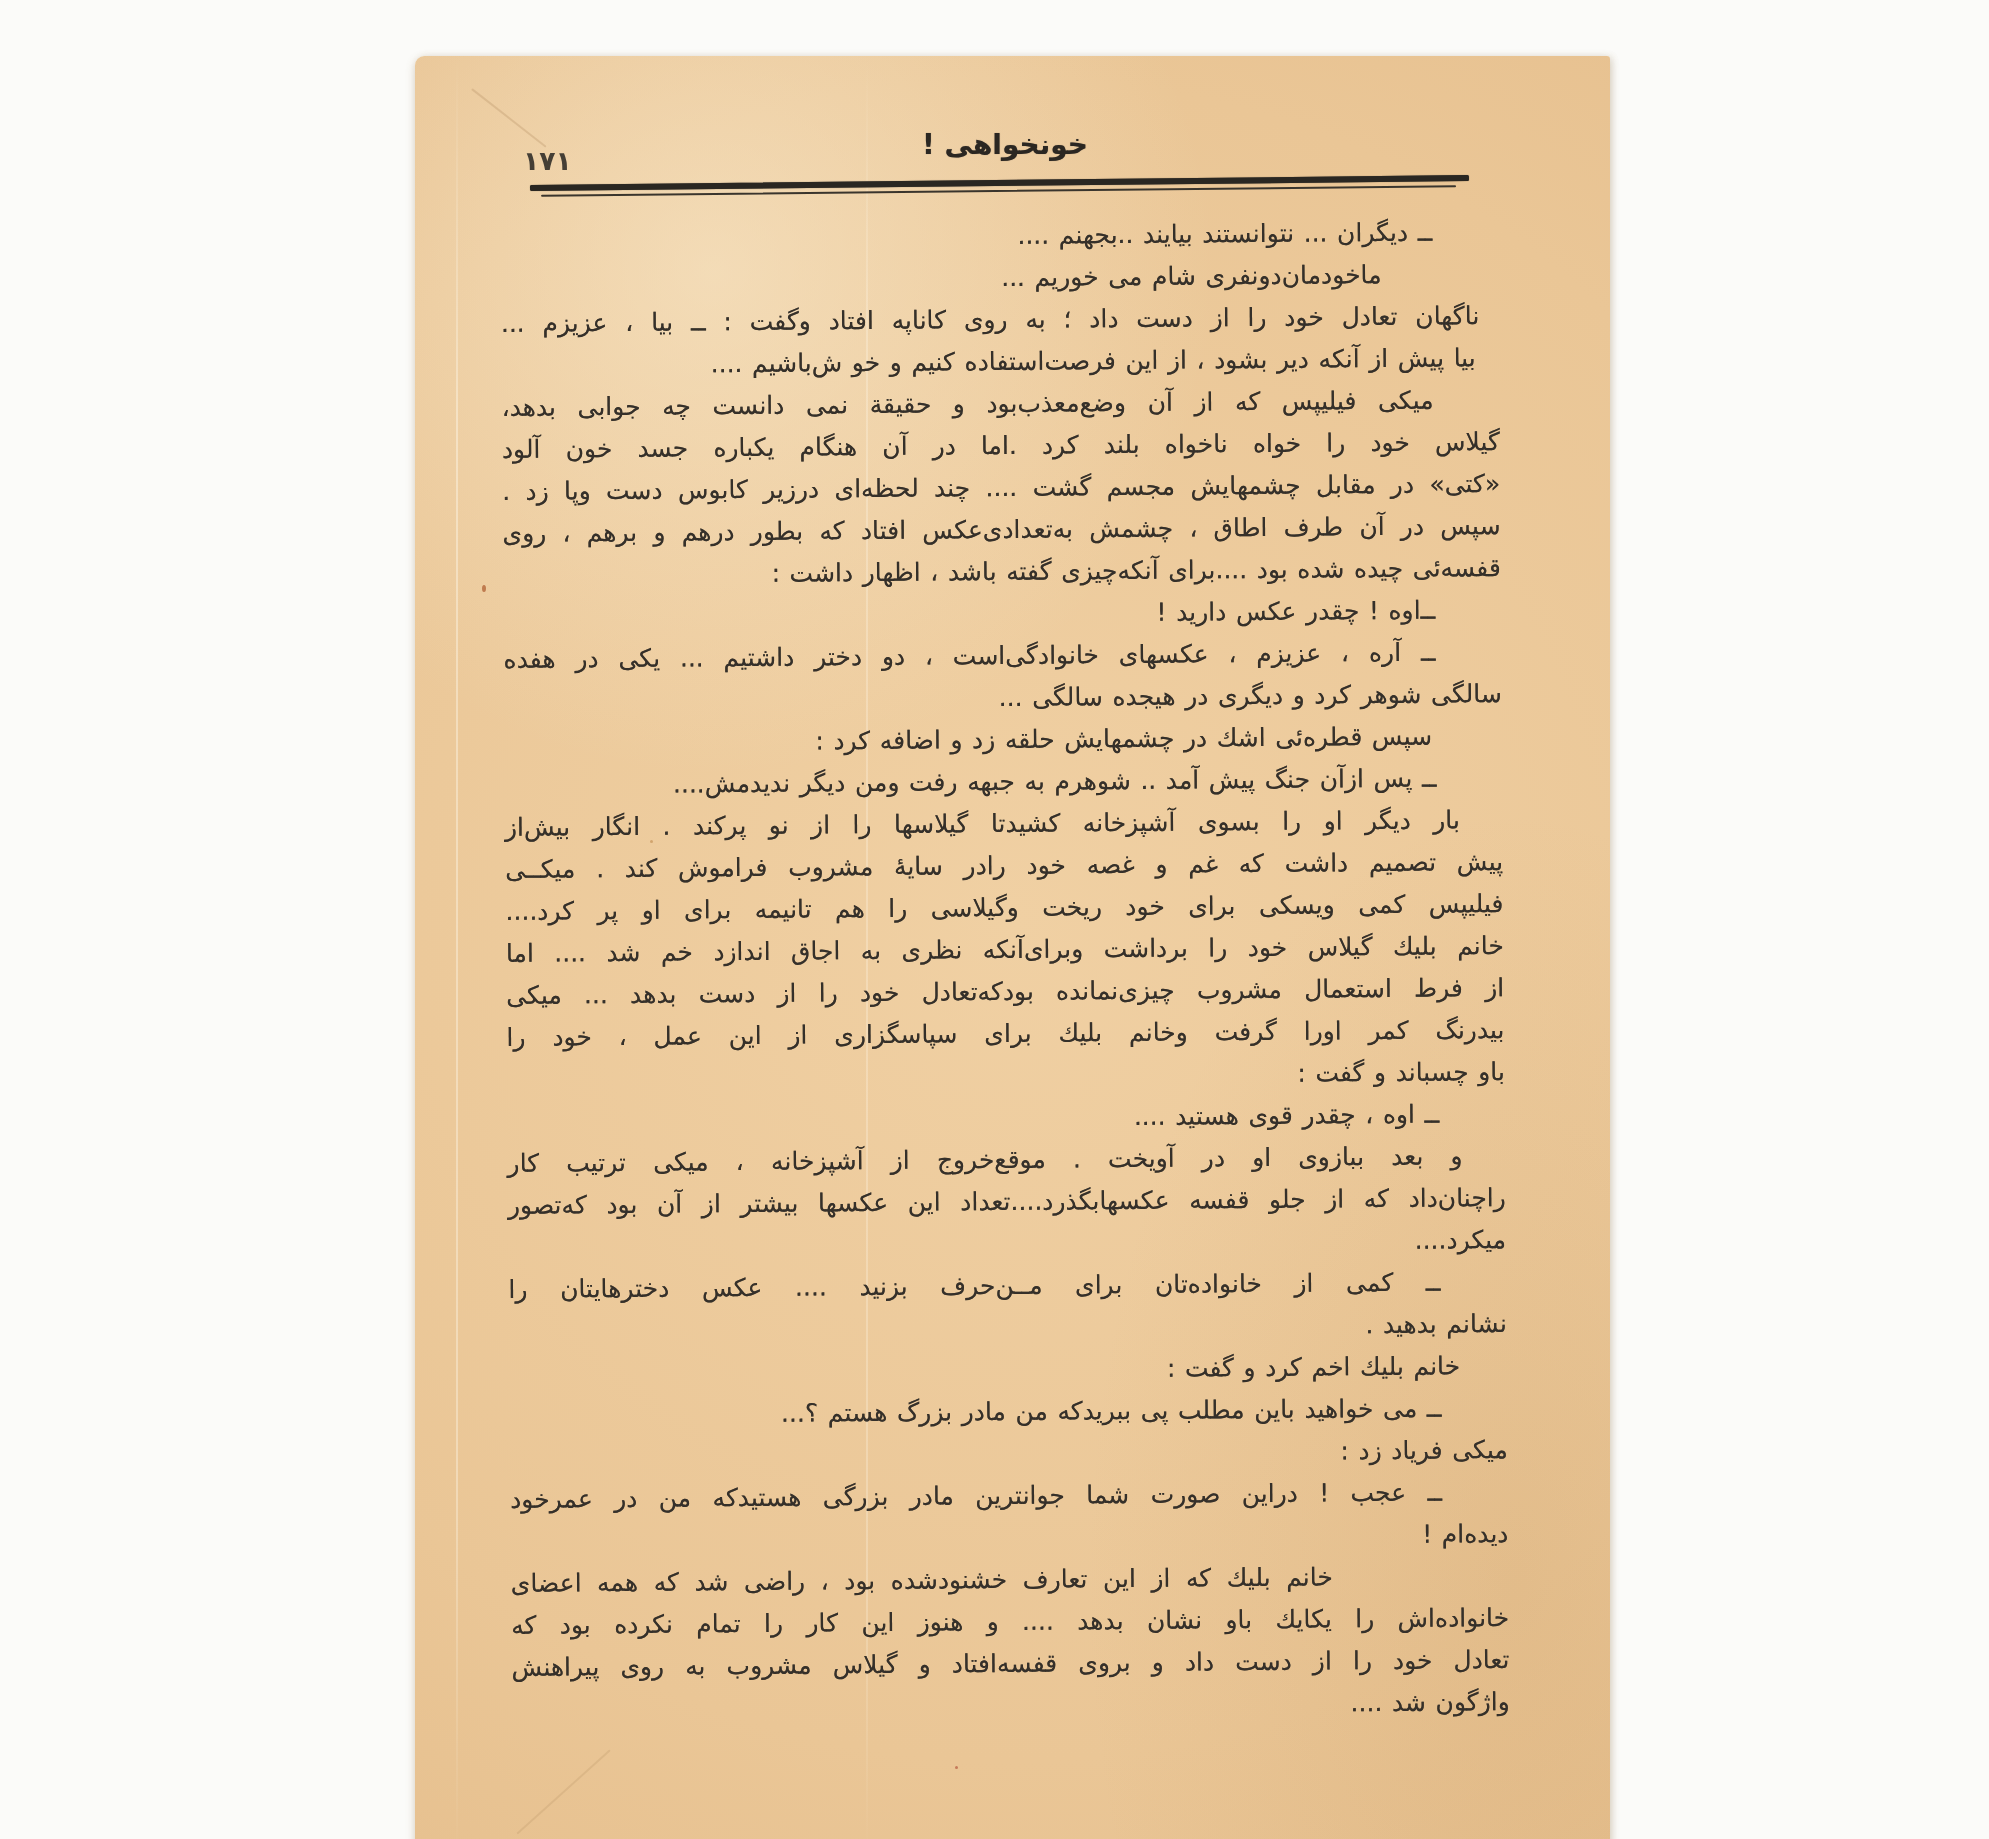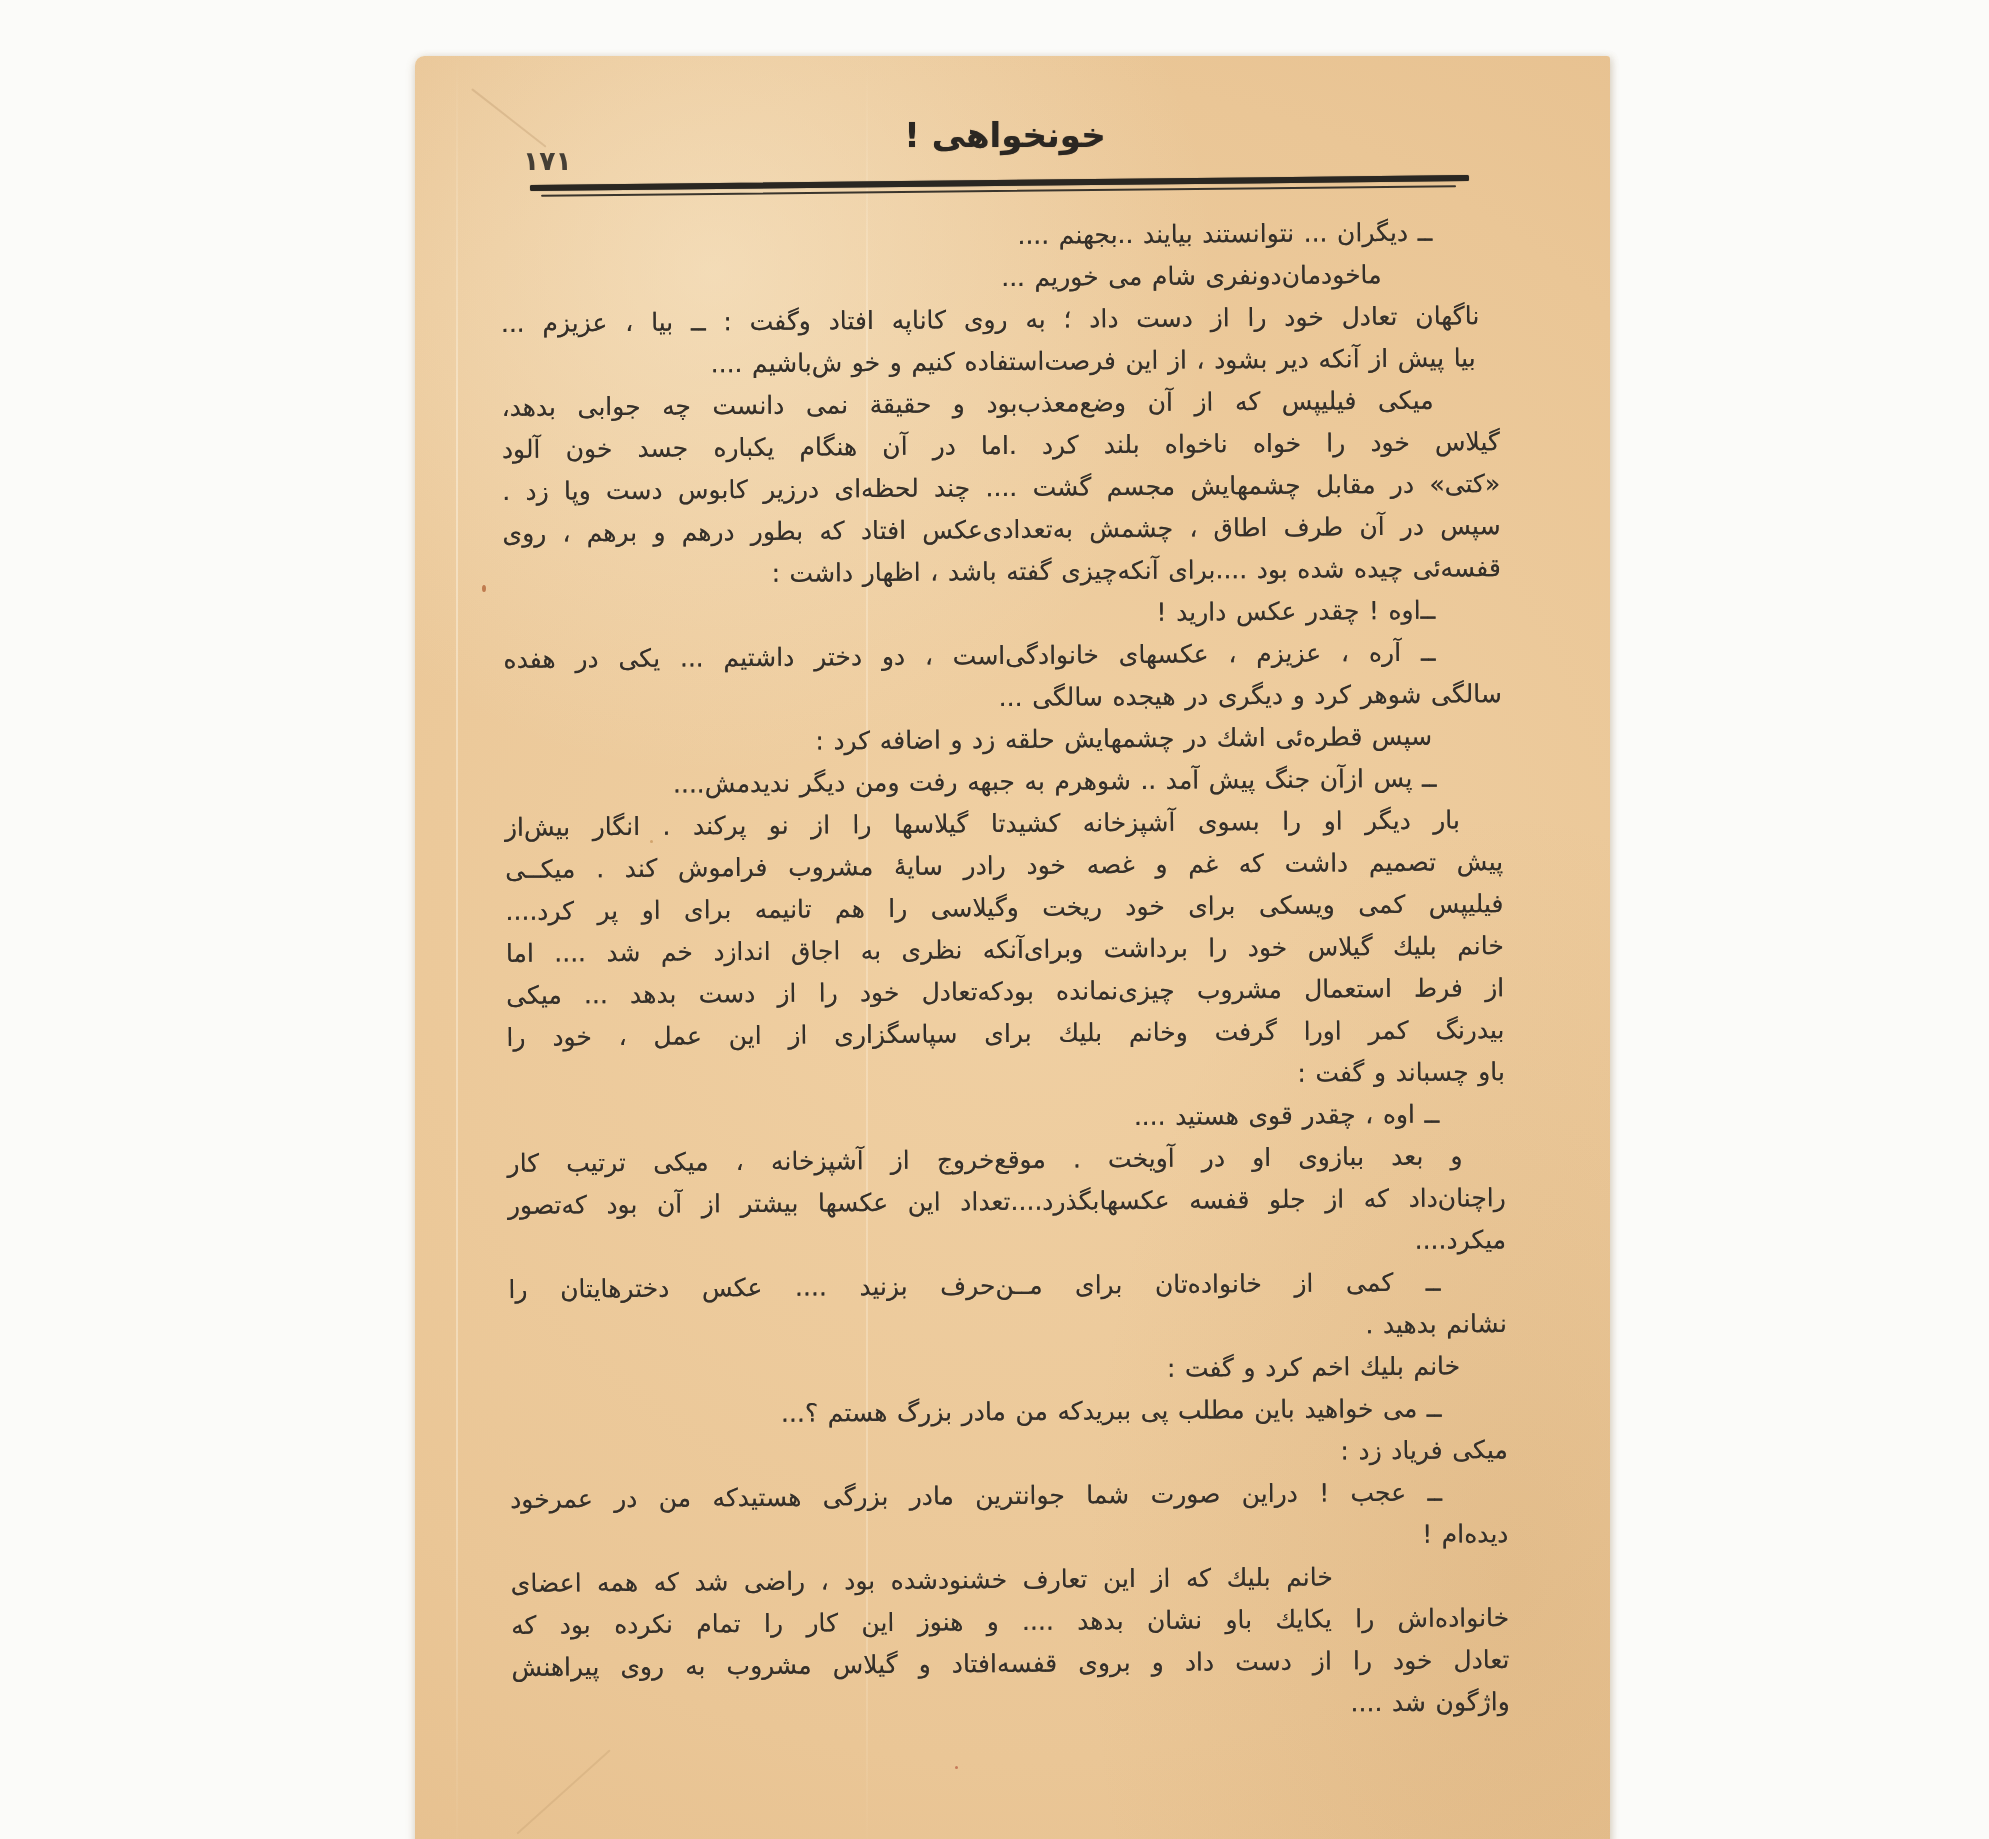--- a/index.html
+++ b/index.html
@@ -31,23 +31,23 @@
   .speck{position:absolute;border-radius:50%;}
   .speck.s1{left:67px;top:529px;width:3.9px;height:7px;background:#b06034;opacity:.75;}
   .speck.s2{left:235px;top:784px;width:3.1px;height:3.1px;background:#c08a4e;opacity:.6;}
   .speck.s3{left:540px;top:1710px;width:3.1px;height:3.1px;background:#a83c2a;opacity:.55;}
   
   .pagenum{
     position:absolute;left:108px;top:89px;
     font-size:26.6px;font-weight:bold;color:#453f36;letter-spacing:1.6px;
   }
   .title{
-    position:absolute;left:91px;top:59px;width:998px;
+    position:absolute;left:91px;top:72px;width:998px;
     direction:rtl;text-align:center;
-    font-size:34px;font-weight:bold;color:#2b2722;
+    font-size:28px;font-weight:bold;color:#2b2722;
     text-shadow:0 0 0.8px rgba(43,39,34,0.55);
   }
   .rule{position:absolute;left:115px;top:124px;width:939px;transform:rotate(-0.6deg);transform-origin:50% 50%;}
   .rule-thick{height:6.3px;background:#2a2722;border-radius:1.6px;box-shadow:0 0 0.8px rgba(42,39,34,.8);}
   .rule-thin{height:2.3px;width:915px;margin:3.9px 0 0 11px;background:#3a352d;border-radius:1.6px;}
   
   .body{
     position:absolute;left:91px;top:159px;width:998px;
     direction:rtl;unicode-bidi:embed;
     transform:rotate(-0.45deg);transform-origin:50% 50%;

